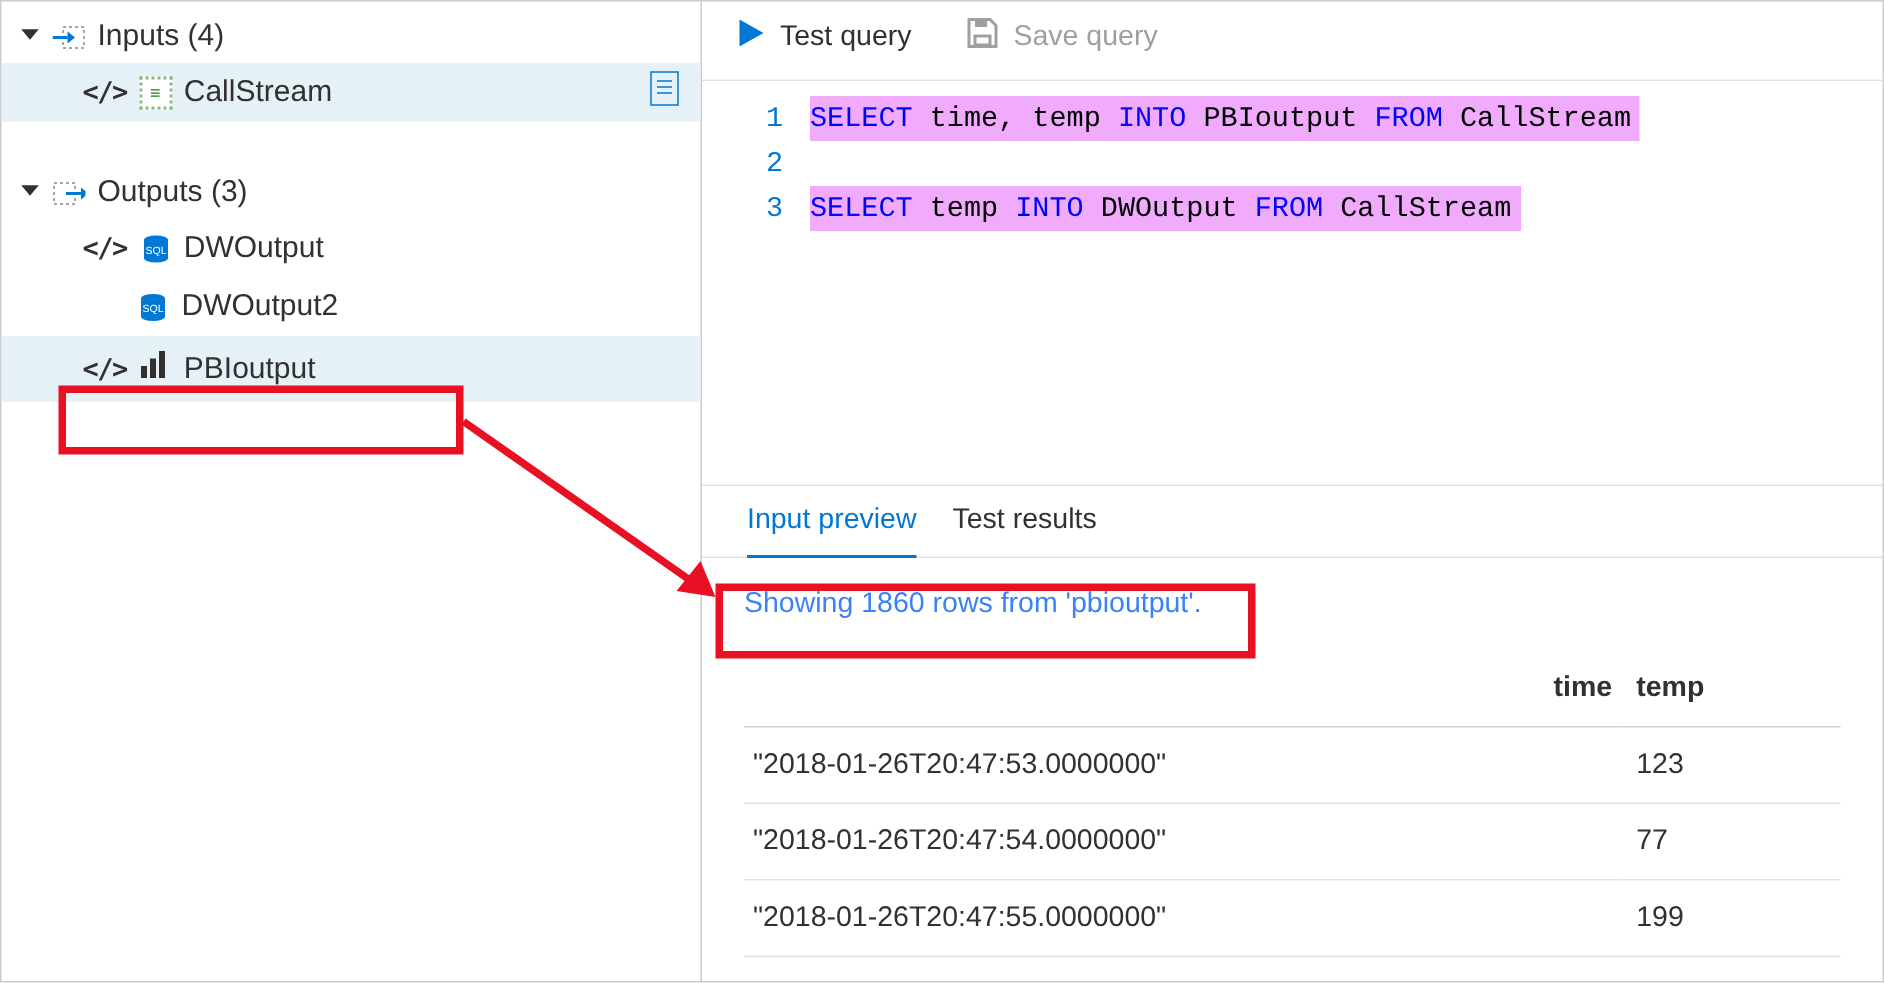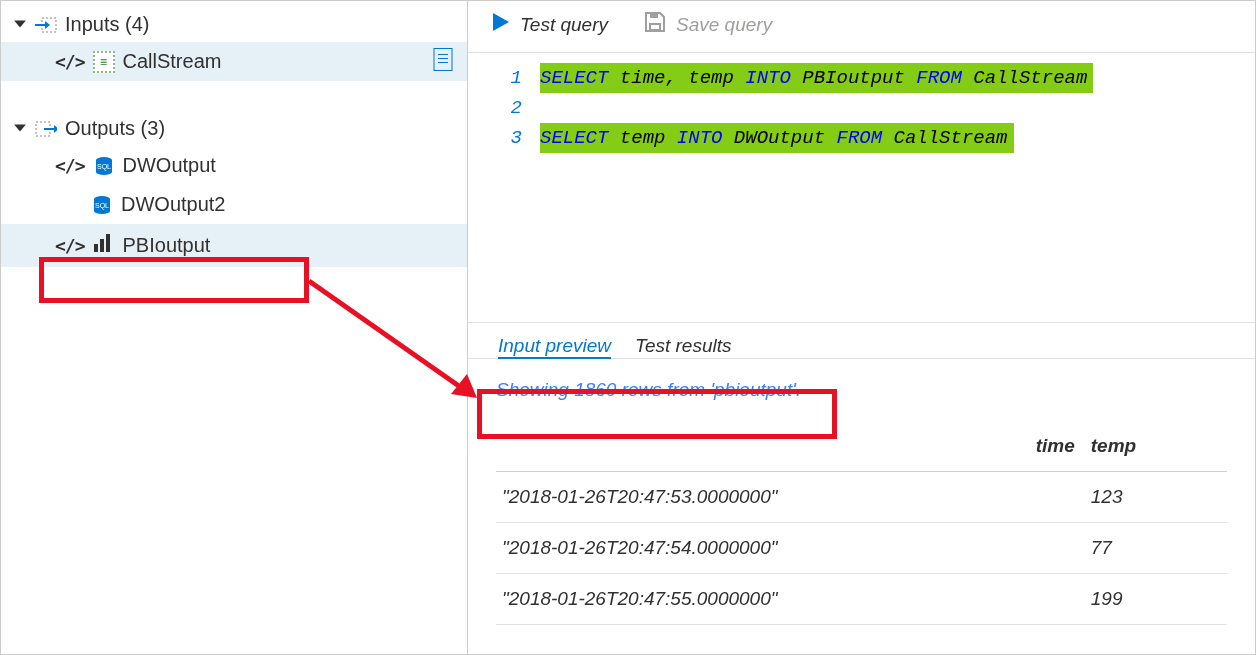--- a/index.html
+++ b/index.html
@@ -77,21 +77,20 @@
   .annot-arrow {
     position:absolute;
     pointer-events:none;
   }
   
   .main {
     flex:1;
     display:flex;
     flex-direction:column;
     position:relative;
-    font-style:italic;
   }
   
   .toolbar {
     display:flex;
     align-items:center;
     gap: 36px;
     padding: 10px 24px 14px 24px;
     font-size:19px;
   }
   .toolbar-btn { display:flex; align-items:center; gap:10px; cursor:pointer; }
@@ -116,30 +115,31 @@
   .code {
     padding-top:10px;
     font-family: Consolas, "Courier New", monospace;
     font-size:19px;
     line-height:30px;
     white-space: pre;
     flex:1;
   }
   .code .kw { color:#0000ff; }
   .code .id { color:#000; }
-  .code .line1, .code .line3 { background:#84cc16; display:inline-block; padding-right:6px;}
+  .code .line1, .code .line3 { background:#f0abfc; display:inline-block; padding-right:6px;}
   
   .tabs-row {
     border-top:1px solid #e1e1e1;
     border-bottom:1px solid #e1e1e1;
     display:flex;
     gap:24px;
     padding: 12px 30px 0 30px;
   }
   .tab {
+    padding-bottom:12px;
     font-size:19px;
     cursor:pointer;
     color:#323130;
   }
   .tab.active {
     color:#0078d4;
     border-bottom: 2px solid #0078d4;
     margin-bottom:-1px;
   }
   

